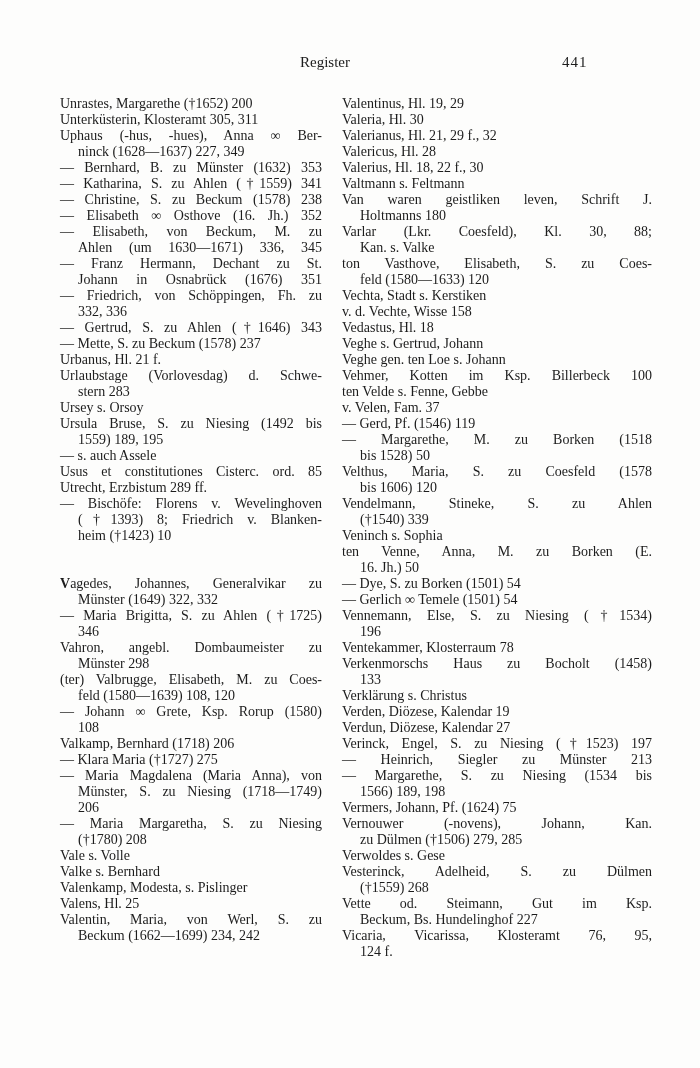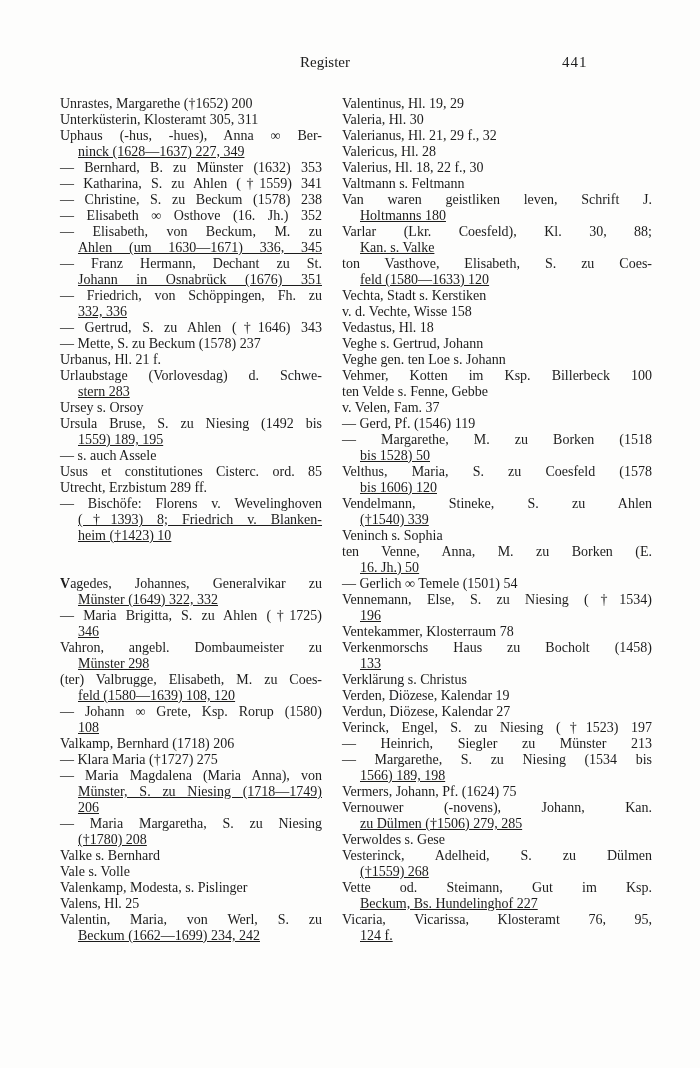--- a/index.html
+++ b/index.html
@@ -20,21 +20,21 @@
   .head-title { position:absolute; left:300px; top:0; }
   .head-folio { position:absolute; left:562px; top:0; letter-spacing:1px; }
   .column {
     position:absolute; top:96px;
     font-size:14px; line-height:16px;
   }
   .col-left  { left:60px;  width:262px; }
   .col-right { left:342px; width:310px; }
   .ln { height:16px; white-space:nowrap; }
   .ln.j { white-space:normal; text-align:justify; text-align-last:justify; -moz-text-align-last:justify; }
-  .ln.ind { padding-left:18px;text-decoration:underline; }
+  .ln.ind { padding-left:18px; }
   .ln.blank { height:16px; }
   .seg-i { }
   .seg-b { font-weight:bold; }
 </style>
 </head>
 <body>
 
 <div class="running-head">
   <span class="head-title">Register</span>
   <span class="head-folio">441</span>
@@ -81,22 +81,22 @@
     <div class="ln ind"><span>feld (1580—1639) 108, 120</span></div>
     <div class="ln j"><span>— Johann ∞ Grete, Ksp. Rorup (1580)</span></div>
     <div class="ln ind"><span>108</span></div>
     <div class="ln"><span>Valkamp, Bernhard (1718) 206</span></div>
     <div class="ln"><span>— Klara Maria (†1727) 275</span></div>
     <div class="ln j"><span>— Maria Magdalena (Maria Anna), von</span></div>
     <div class="ln j ind"><span>Münster, S. zu Niesing (1718—1749)</span></div>
     <div class="ln ind"><span>206</span></div>
     <div class="ln j"><span>— Maria Margaretha, S. zu Niesing</span></div>
     <div class="ln ind"><span>(†1780) 208</span></div>
+    <div class="ln"><span>Vale s. Volle</span></div>
     <div class="ln"><span>Valke s. Bernhard</span></div>
-    <div class="ln"><span>Vale s. Volle</span></div>
     <div class="ln"><span>Valenkamp, Modesta, s. Pislinger</span></div>
     <div class="ln"><span>Valens, Hl. 25</span></div>
     <div class="ln j"><span>Valentin, Maria, von Werl, S. zu</span></div>
     <div class="ln ind"><span>Beckum (1662—1699) 234, 242</span></div>
   </div>
 <div class="column col-right">
     <div class="ln"><span>Valentinus, Hl. 19, 29</span></div>
     <div class="ln"><span>Valeria, Hl. 30</span></div>
     <div class="ln"><span>Valerianus, Hl. 21, 29 f., 32</span></div>
     <div class="ln"><span>Valericus, Hl. 28</span></div>
@@ -119,20 +119,21 @@
     <div class="ln"><span>— Gerd, Pf. (1546) 119</span></div>
     <div class="ln j"><span>— Margarethe, M. zu Borken (1518</span></div>
     <div class="ln ind"><span>bis 1528) 50</span></div>
     <div class="ln j"><span>Velthus, Maria, S. zu Coesfeld (1578</span></div>
     <div class="ln ind"><span>bis 1606) 120</span></div>
     <div class="ln j"><span>Vendelmann, Stineke, S. zu Ahlen</span></div>
     <div class="ln ind"><span>(†1540) 339</span></div>
     <div class="ln"><span>Veninch s. Sophia</span></div>
     <div class="ln j"><span>ten Venne, Anna, M. zu Borken (E.</span></div>
     <div class="ln ind"><span>16. Jh.) 50</span></div>
+    <div class="ln"><span>— Dye, S. zu Borken (1501) 54</span></div>
     <div class="ln"><span>— Gerlich ∞ Temele (1501) 54</span></div>
     <div class="ln j"><span>Vennemann, Else, S. zu Niesing (†1534)</span></div>
     <div class="ln ind"><span>196</span></div>
     <div class="ln"><span class="seg-i">Ventekammer</span><span>, Klosterraum 78</span></div>
     <div class="ln j"><span>Verkenmorschs Haus zu Bocholt (1458)</span></div>
     <div class="ln ind"><span>133</span></div>
     <div class="ln"><span>Verklärung s. Christus</span></div>
     <div class="ln"><span>Verden, Diözese, Kalendar 19</span></div>
     <div class="ln"><span>Verdun, Diözese, Kalendar 27</span></div>
     <div class="ln j"><span>Verinck, Engel, S. zu Niesing (†1523) 197</span></div>

